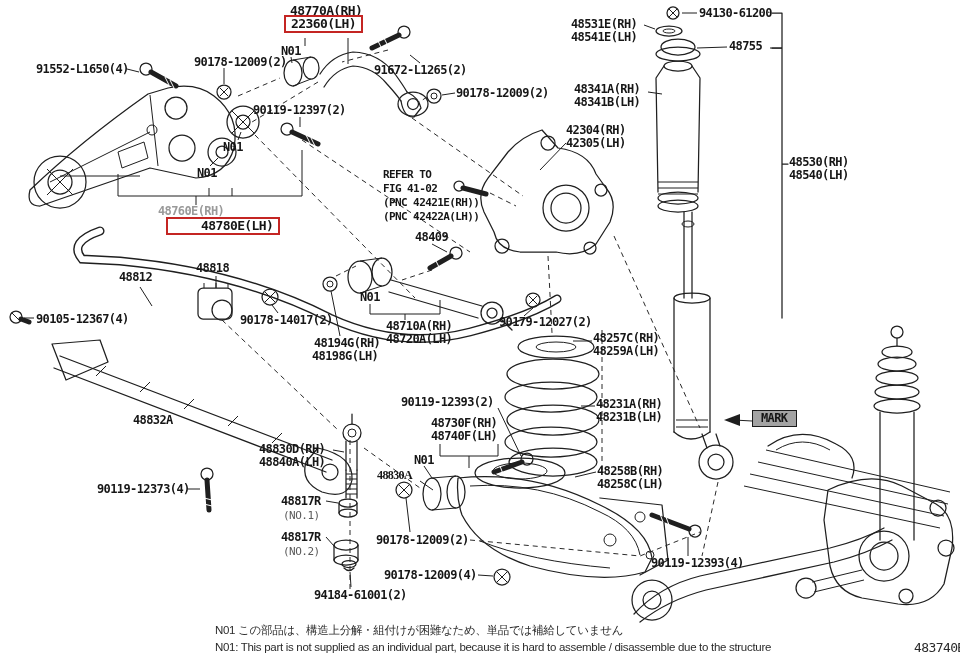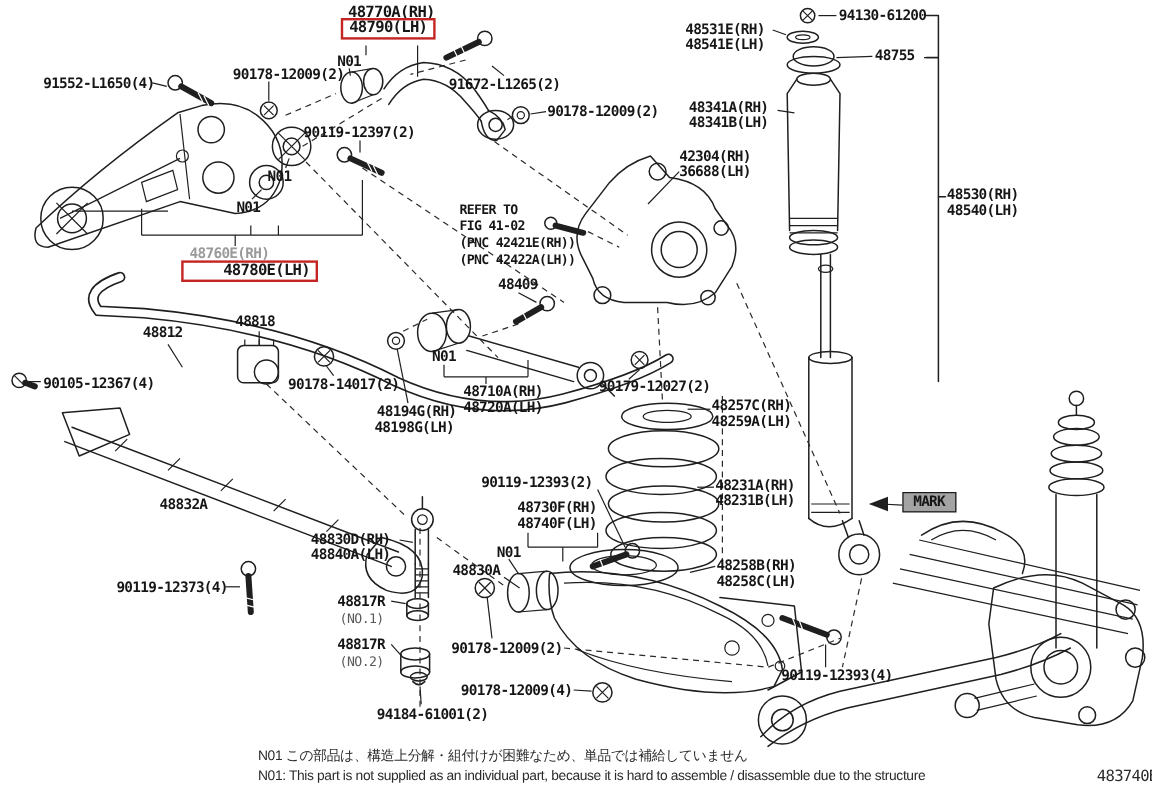--- a/index.html
+++ b/index.html
@@ -308,40 +308,40 @@
     <path class="dash" d="M350,440 L350,592"></path>
     <path class="dash" d="M364,448 L420,488"></path>
     <path class="dash" d="M336,276 L356,266"></path>
     <path class="dash" d="M432,270 L402,280"></path>
     <path class="dash" d="M470,540 L640,556 L700,532"></path>
     <path class="dash" d="M718,482 L702,556"></path>
   </g>
 </svg>
 
   <div class="lbl lg" style="left:290px;top:4px;">48770A(RH)</div>
-  <div class="lbl lg boxed" style="left:284px;top:15px;">48790(LH)</div>
+  <div class="lbl lg boxed" style="left:284px;top:15px;">22360(LH)</div>
   <div class="lbl" style="left:281px;top:45px;">N01</div>
   <div class="lbl" style="left:374px;top:64px;">91672-L1265(2)</div>
   <div class="lbl" style="left:36px;top:63px;">91552-L1650(4)</div>
   <div class="lbl" style="left:194px;top:56px;">90178-12009(2)</div>
   <div class="lbl" style="left:456px;top:87px;">90178-12009(2)</div>
   <div class="lbl" style="left:253px;top:104px;">90119-12397(2)</div>
   <div class="lbl" style="left:223px;top:141px;">N01</div>
   <div class="lbl" style="left:197px;top:167px;">N01</div>
   <div class="lbl ghost" style="left:158px;top:205px;">48760E(RH)</div>
-  <div class="lbl lg boxed" style="left:151px;top:217px;padding-left:33px;">48780E(LH)</div>
+  <div class="lbl lg boxed" style="left:166px;top:217px;padding-left:33px;">48780E(LH)</div>
 
   <div class="lbl" style="left:571px;top:18px;">48531E(RH)</div>
   <div class="lbl" style="left:571px;top:31px;">48541E(LH)</div>
   <div class="lbl" style="left:699px;top:7px;">94130-61200</div>
   <div class="lbl" style="left:729px;top:40px;">48755</div>
   <div class="lbl" style="left:574px;top:83px;">48341A(RH)</div>
   <div class="lbl" style="left:574px;top:96px;">48341B(LH)</div>
   <div class="lbl" style="left:566px;top:124px;">42304(RH)</div>
-  <div class="lbl" style="left:566px;top:137px;">36688(LH)</div>
+  <div class="lbl" style="left:566px;top:137px;">42305(LH)</div>
   <div class="lbl" style="left:789px;top:156px;">48530(RH)</div>
   <div class="lbl" style="left:789px;top:169px;">48540(LH)</div>
 
   <div class="lbl" style="left:383px;top:169px;font-size:11px;">REFER TO</div>
   <div class="lbl" style="left:383px;top:183px;font-size:11px;">FIG 41-02</div>
   <div class="lbl" style="left:383px;top:197px;font-size:11px;">(PNC 42421E(RH))</div>
   <div class="lbl" style="left:383px;top:211px;font-size:11px;">(PNC 42422A(LH))</div>
 
   <div class="lbl" style="left:415px;top:231px;">48409</div>
   <div class="lbl" style="left:360px;top:291px;">N01</div>
@@ -361,21 +361,21 @@
   <div class="lbl" style="left:401px;top:396px;">90119-12393(2)</div>
   <div class="lbl" style="left:431px;top:417px;">48730F(RH)</div>
   <div class="lbl" style="left:431px;top:430px;">48740F(LH)</div>
   <div class="lbl" style="left:596px;top:398px;">48231A(RH)</div>
   <div class="lbl" style="left:596px;top:411px;">48231B(LH)</div>
   <div class="lbl markbox" style="left:752px;top:410px;">MARK</div>
 
   <div class="lbl" style="left:259px;top:443px;">48830D(RH)</div>
   <div class="lbl" style="left:259px;top:456px;">48840A(LH)</div>
   <div class="lbl" style="left:414px;top:454px;">N01</div>
-  <div class="lbl" style="left:377px;top:469px;">48830A</div>
+  <div class="lbl" style="left:377px;top:469px;font-family:Liberation Serif, serif;">48830A</div>
   <div class="lbl" style="left:97px;top:483px;">90119-12373(4)</div>
   <div class="lbl" style="left:281px;top:495px;">48817R</div>
   <div class="lbl sub" style="left:283px;top:510px;">(NO.1)</div>
   <div class="lbl" style="left:281px;top:531px;">48817R</div>
   <div class="lbl sub" style="left:283px;top:546px;">(NO.2)</div>
   <div class="lbl" style="left:376px;top:534px;">90178-12009(2)</div>
   <div class="lbl" style="left:384px;top:569px;">90178-12009(4)</div>
   <div class="lbl" style="left:597px;top:465px;">48258B(RH)</div>
   <div class="lbl" style="left:597px;top:478px;">48258C(LH)</div>
   <div class="lbl" style="left:314px;top:589px;">94184-61001(2)</div>

